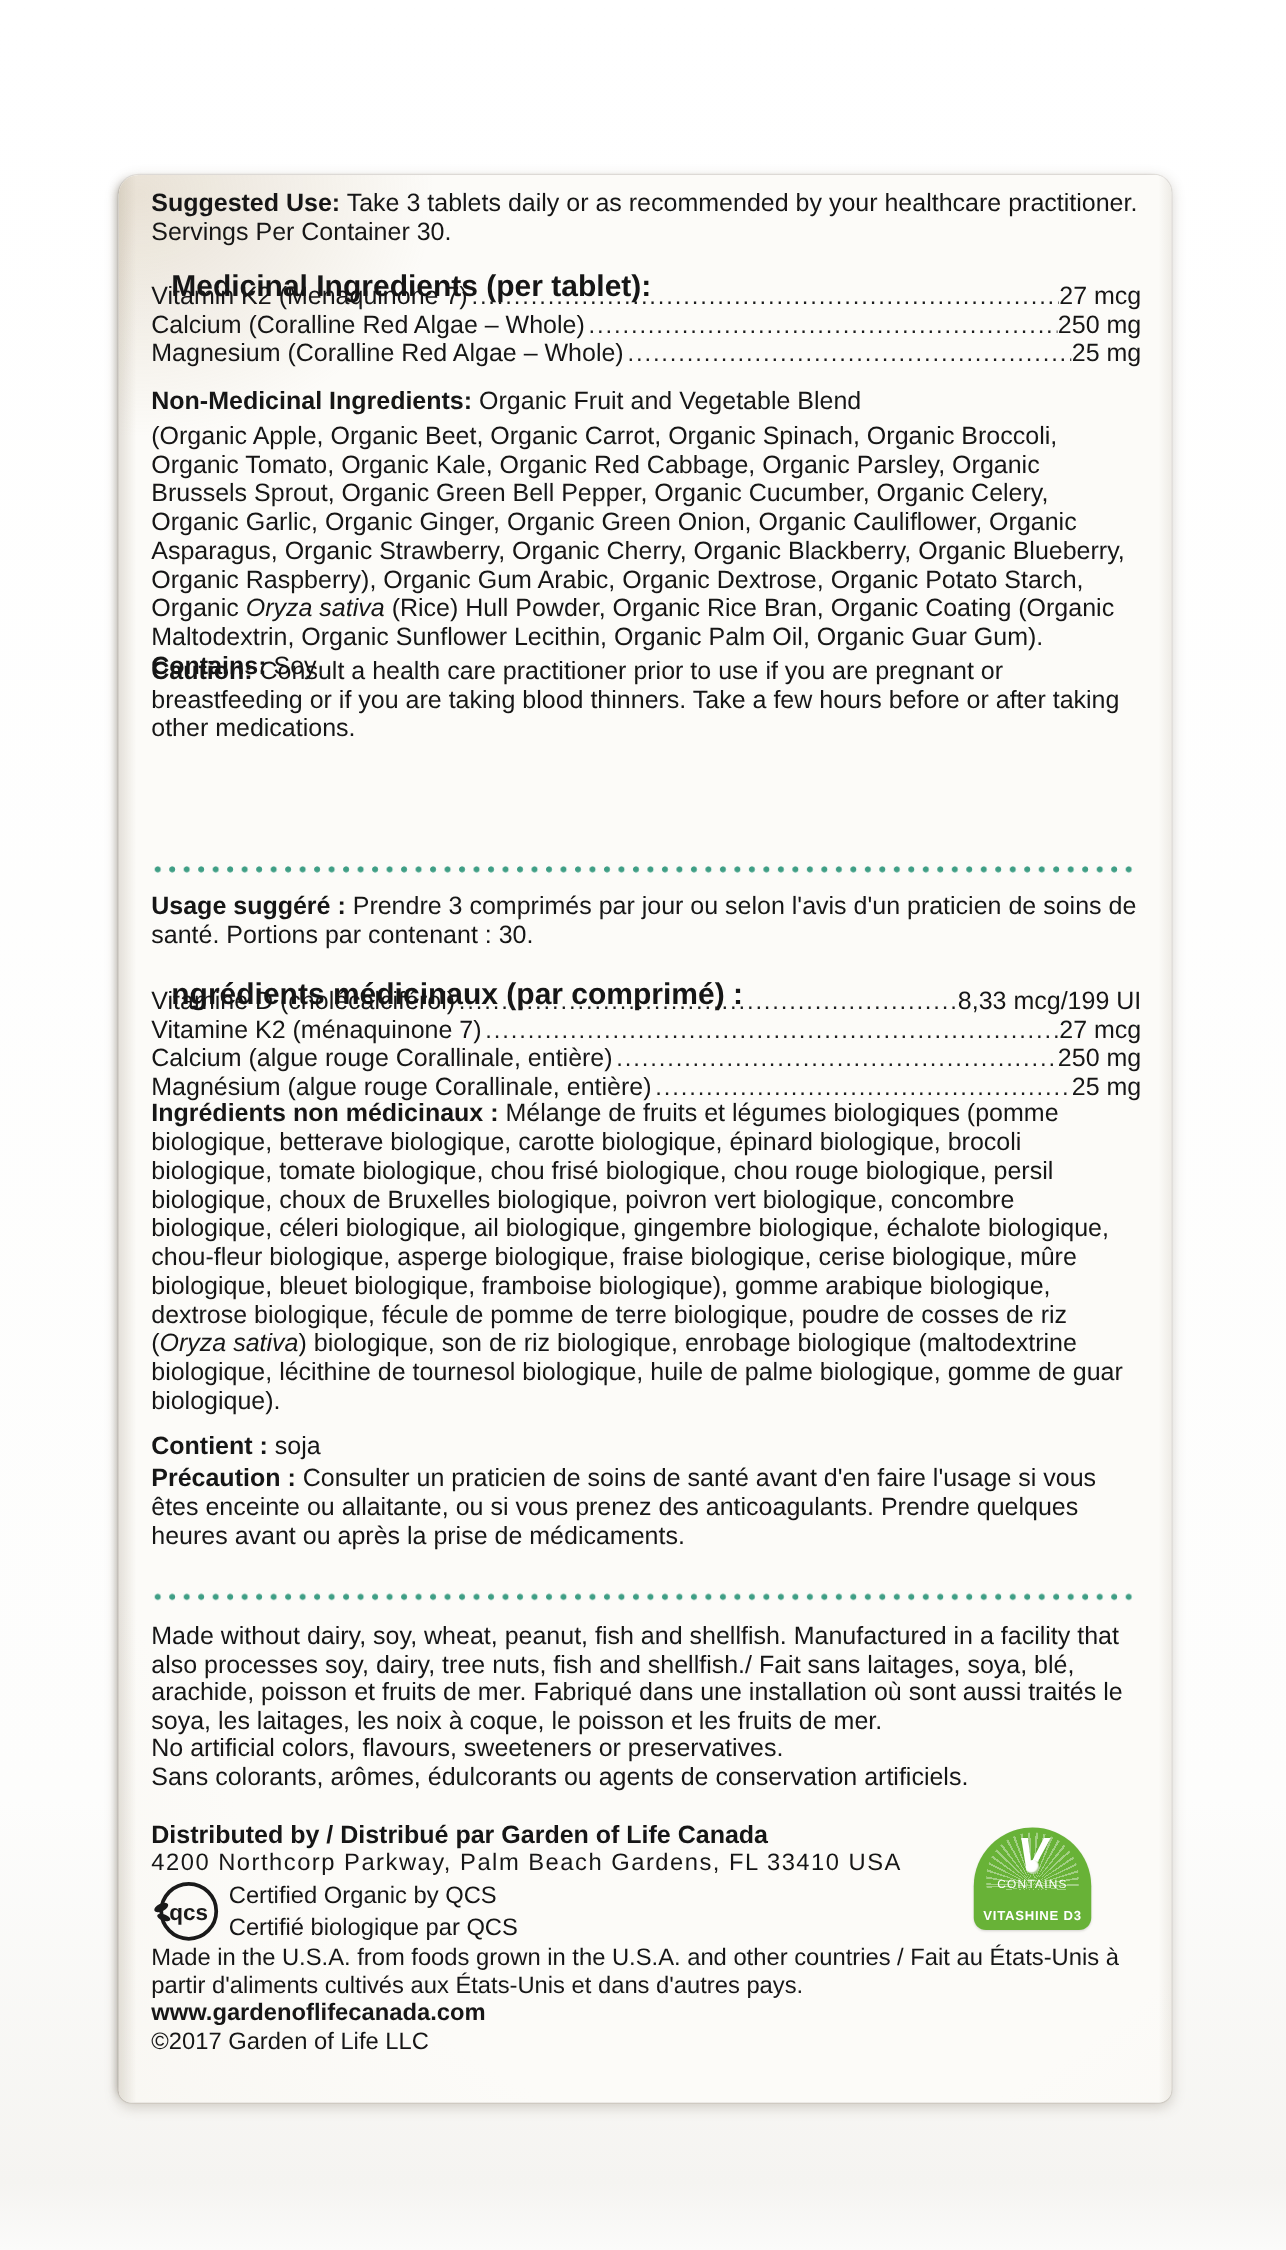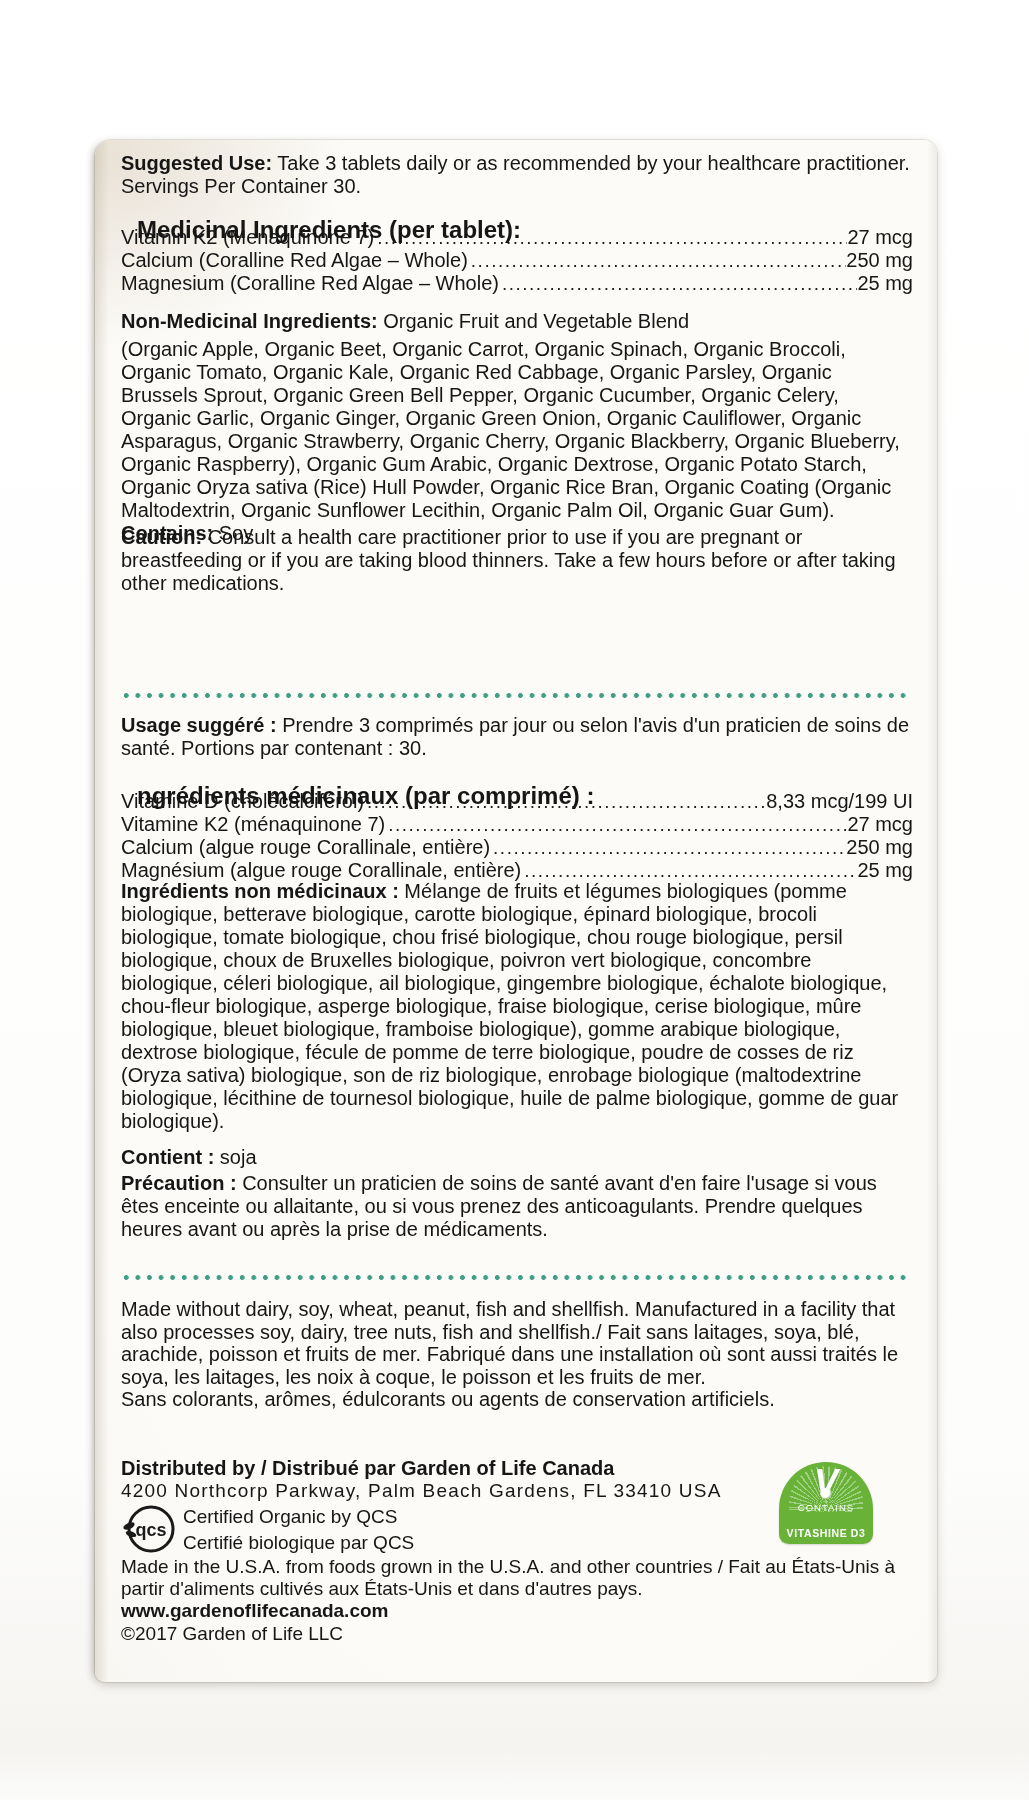--- a/index.html
+++ b/index.html
@@ -20,21 +20,21 @@
     content:"";position:absolute;inset:0;border-radius:inherit;pointer-events:none;
     background:
       radial-gradient(40% 18% at 2% 1%, rgba(186,164,130,.28), rgba(186,164,130,0) 70%),
       linear-gradient(90deg, rgba(120,105,80,.18) 0, rgba(120,105,80,0) 14px),
       linear-gradient(270deg, rgba(120,105,80,.10) 0, rgba(120,105,80,0) 10px);
   }
   .content{position:absolute;left:26px;right:24px;top:0;bottom:0;}
   .sec{position:absolute;left:0;right:0;}
   p{margin:0;font-size:20px;line-height:23px;}
   .b{font-weight:700;}
-  .it{}
+  .it{font-style:italic;}
   h3{margin:16px;font-size:24px;line-height:23px;font-weight:700;}
   
   .ing-row{display:flex;align-items:baseline;font-size:20px;line-height:23px;}
   .ing-row .nm{white-space:nowrap;}
   .ing-row .leader{flex:1;overflow:hidden;white-space:nowrap;padding:0 3px;color:#1c1c1c;}
   .ing-row .leader::after{content:"..........................................................................................................................................................";letter-spacing:1.5px;font-size:19px;}
   .ing-row .val{white-space:nowrap;}
   
   .dots{
     position:absolute;left:2px;right:2px;height:7px;
@@ -160,20 +160,21 @@
     </div>
 
     <div class="sec" style="top:1032px">
       <p><span class="b">Précaution :</span> <span>Consulter un praticien de soins de santé avant d'en faire l'usage si vous êtes enceinte ou allaitante, ou si vous prenez des anticoagulants. Prendre quelques heures avant ou après la prise de médicaments.</span></p>
     </div>
 
     <div class="dots" style="top:1134px"></div>
 
     <div class="sec" style="top:1158px">
       <p style="line-height:22.5px">Made without dairy, soy, wheat, peanut, fish and shellfish. Manufactured in a facility that also processes soy, dairy, tree nuts, fish and shellfish./ Fait sans laitages, soya, blé, arachide, poisson et fruits de mer. Fabriqué dans une installation où sont aussi traités le soya, les laitages, les noix à coque, le poisson et les fruits de mer.</p>
+      <p style="line-height:22.5px">No artificial colors, flavours, sweeteners or preservatives.</p>
       <p style="line-height:22.5px">Sans colorants, arômes, édulcorants ou agents de conservation artificiels.</p>
     </div>
 
     <div class="sec" style="top:1316px">
       <p class="dist-head">Distributed by / Distribué par Garden of Life Canada</p>
       <p class="addr">4200 Northcorp Parkway, Palm Beach Gardens, FL 33410 USA</p>
       <div class="qcs-wrap">
         <span class="qcs-logo">
           <svg width="56" height="54" viewBox="0 0 56 54">
             <circle cx="30" cy="27" r="22" fill="none" stroke="#1a1a1a" stroke-width="3"></circle>

